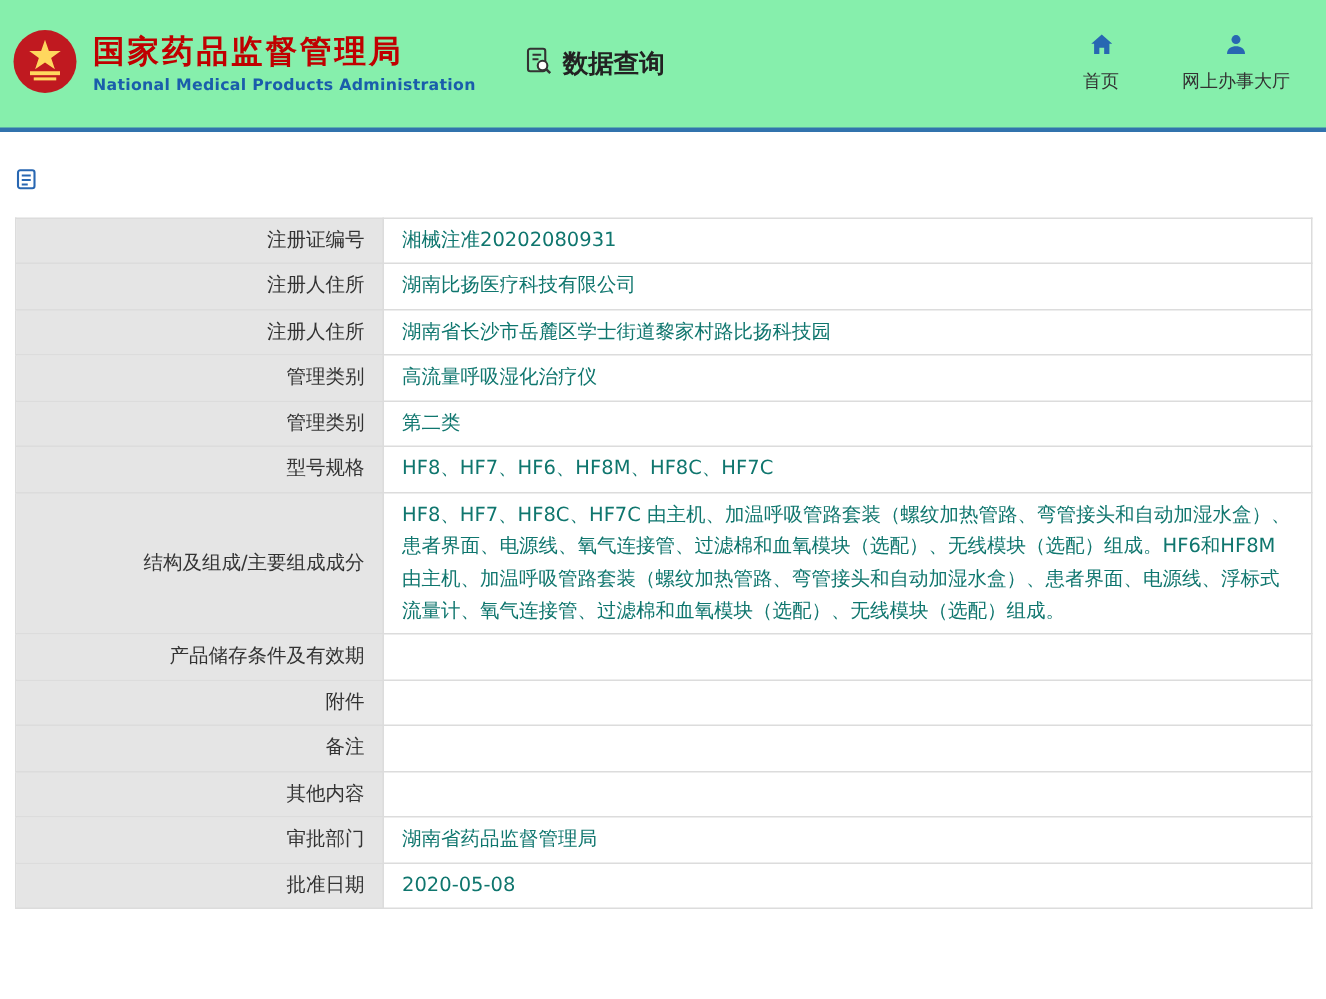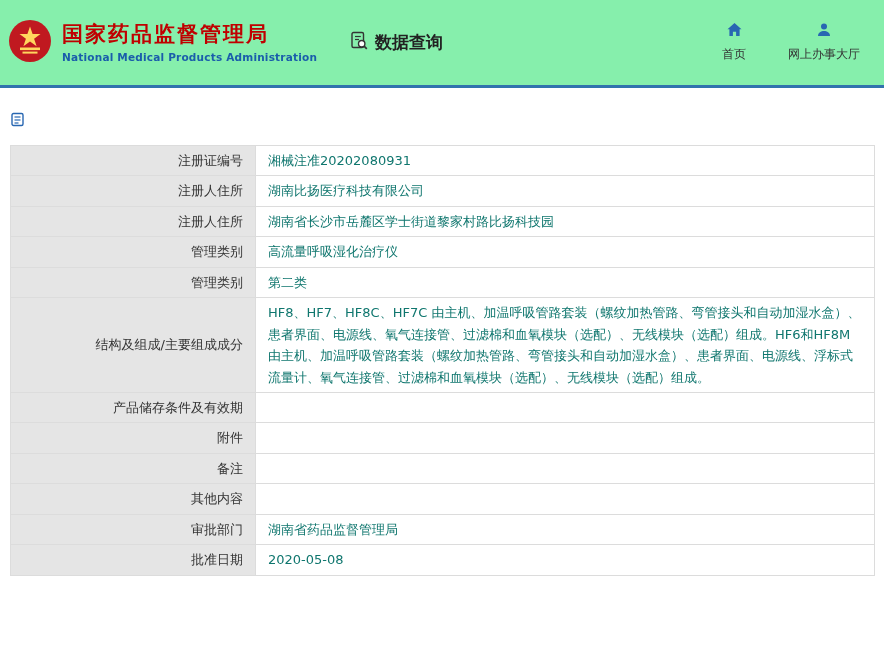--- a/index.html
+++ b/index.html
@@ -183,20 +183,24 @@
       </tr>
       <tr>
         <td class="label-cell">管理类别</td>
         <td class="value-cell">高流量呼吸湿化治疗仪</td>
       </tr>
       <tr>
         <td class="label-cell">管理类别</td>
         <td class="value-cell">第二类</td>
       </tr>
       <tr>
+        <td class="label-cell">型号规格</td>
+        <td class="value-cell">HF8、HF7、HF6、HF8M、HF8C、HF7C</td>
+      </tr>
+      <tr>
         <td class="label-cell">结构及组成/主要组成成分</td>
         <td class="value-cell">HF8、HF7、HF8C、HF7C 由主机、加温呼吸管路套装（螺纹加热管路、弯管接头和自动加湿水盒）、患者界面、电源线、氧气连接管、过滤棉和血氧模块（选配）、无线模块（选配）组成。HF6和HF8M 由主机、加温呼吸管路套装（螺纹加热管路、弯管接头和自动加湿水盒）、患者界面、电源线、浮标式流量计、氧气连接管、过滤棉和血氧模块（选配）、无线模块（选配）组成。</td>
       </tr>
       <tr>
         <td class="label-cell">产品储存条件及有效期</td>
         <td class="value-cell"></td>
       </tr>
       <tr>
         <td class="label-cell">附件</td>
         <td class="value-cell"></td>

